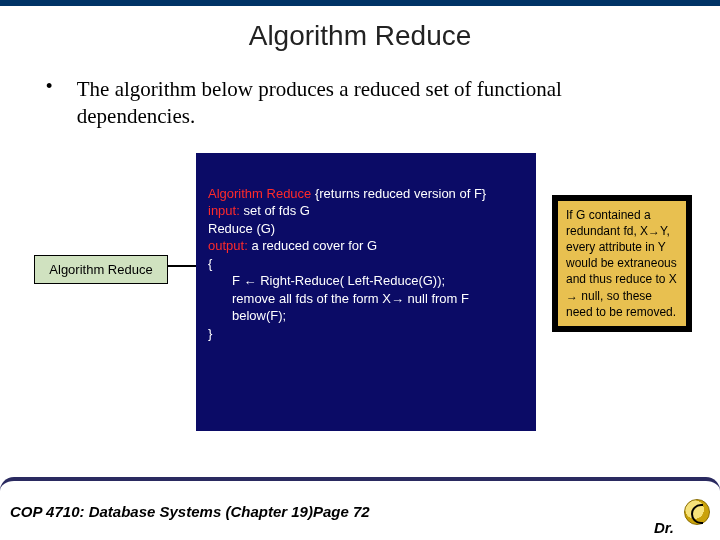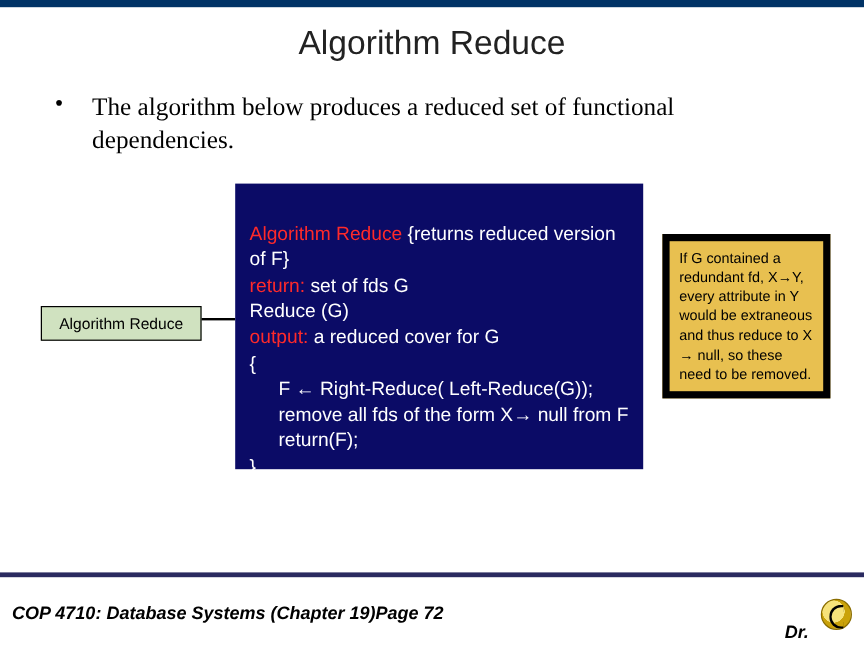--- a/index.html
+++ b/index.html
@@ -50,25 +50,25 @@
     border: 1px solid #000;
     font-size: 13px;
     text-align: center;
     color: #000;
   }
   .code-panel {
     position: absolute;
     left: 196px;
     top: 0;
     width: 340px;
-    height: 238px;
+    height: 278px;
     background: #0b0b66;
     color: #fff;
     padding: 32px 12px 12px 12px;
-    font-size: 16px;
+    font-size: 13px;
     line-height: 1.35;
   }
   .code-panel .red { color: #ff2a2a; }
   .code-panel .indent { padding-left: 24px; display: block; }
   .note-box {
     position: absolute;
     left: 552px;
     top: 42px;
     width: 140px;
     background: #e8c050;
@@ -92,20 +92,21 @@
     bottom: 0;
     width: 100%;
     padding: 6px 10px 4px 10px;
     border-top: 4px solid #2a2a60;
     display: flex;
     align-items: center;
     font-size: 15px;
     font-style: italic;
     font-weight: bold;
     color: #000;
+    border-radius: 14px;
   }
   .footer .course { flex: 0 0 auto; }
   .footer .page { }
   .footer .spacer { flex: 1; }
   .footer .author { margin-right: 6px; margin-top: 32px; }
   .logo {
     width: 26px; height: 26px;
     border-radius: 50%;
     background: radial-gradient(circle at 40% 40%, #f6e27a 0 45%, #caa20a 46% 100%);
     border: 1px solid #8a6d00;
@@ -137,30 +138,30 @@
 <div class="stage">
 
   <div class="label-box">Algorithm Reduce</div>
   <div class="conn"></div>
 
   <div class="code-panel">
     <div>
       <span class="red">Algorithm Reduce</span><span>  {returns reduced version of F}</span>
     </div>
     <div>
-      <span class="red">return:</span><span>  set of fds G</span>
+      <span class="red">input:</span><span>  set of fds G</span>
     </div>
     <div>Reduce (G)</div>
     <div>
       <span class="red">output:</span><span> a reduced cover for G</span>
     </div>
     <div>{</div>
     <span class="indent">F ← Right-Reduce( Left-Reduce(G));</span>
     <span class="indent">remove all fds of the form X→ null from F</span>
-    <span class="indent">return(F);</span>
+    <span class="indent">below(F);</span>
     <div>}</div>
   </div>
 
   <div class="note-box">If G contained a redundant fd, X→Y, every attribute in Y would be extraneous and thus reduce to X → null, so these need to be removed.</div>
 
 </div>
 
 <div class="footer">
   <span class="course">COP 4710: Database Systems  (Chapter 19)</span>
   <span class="page">Page 72</span>

